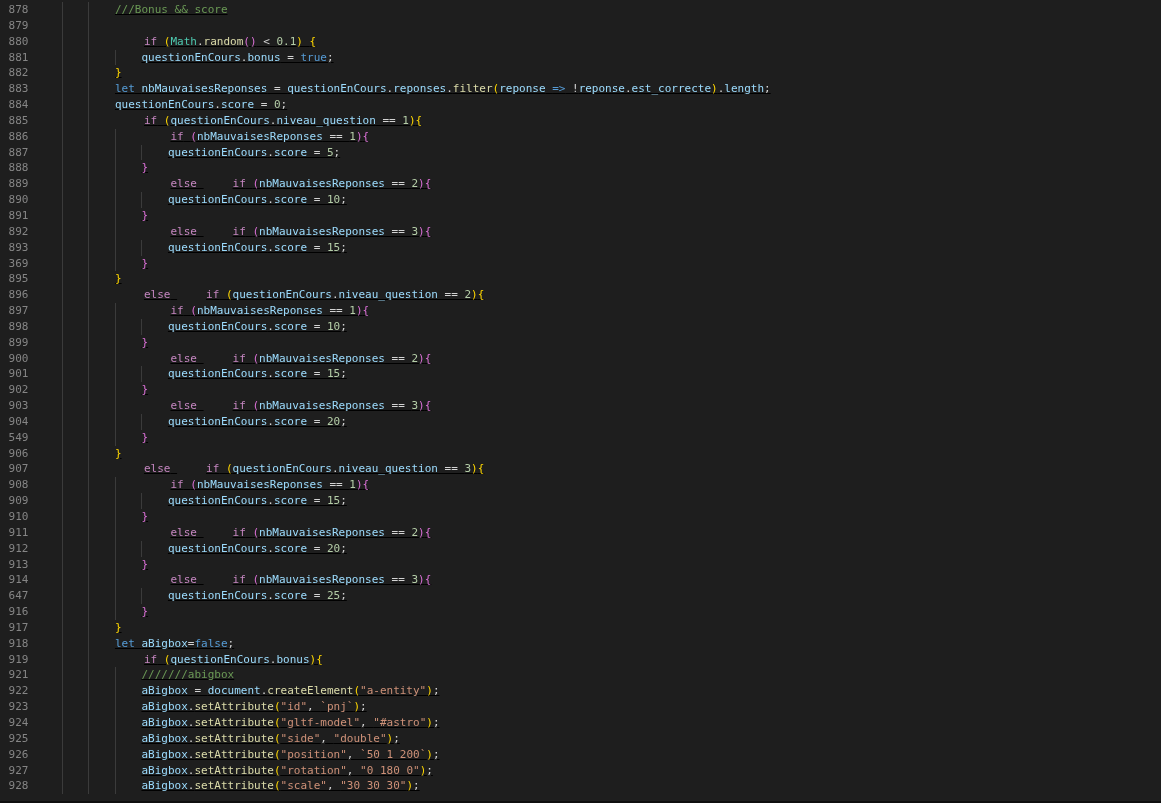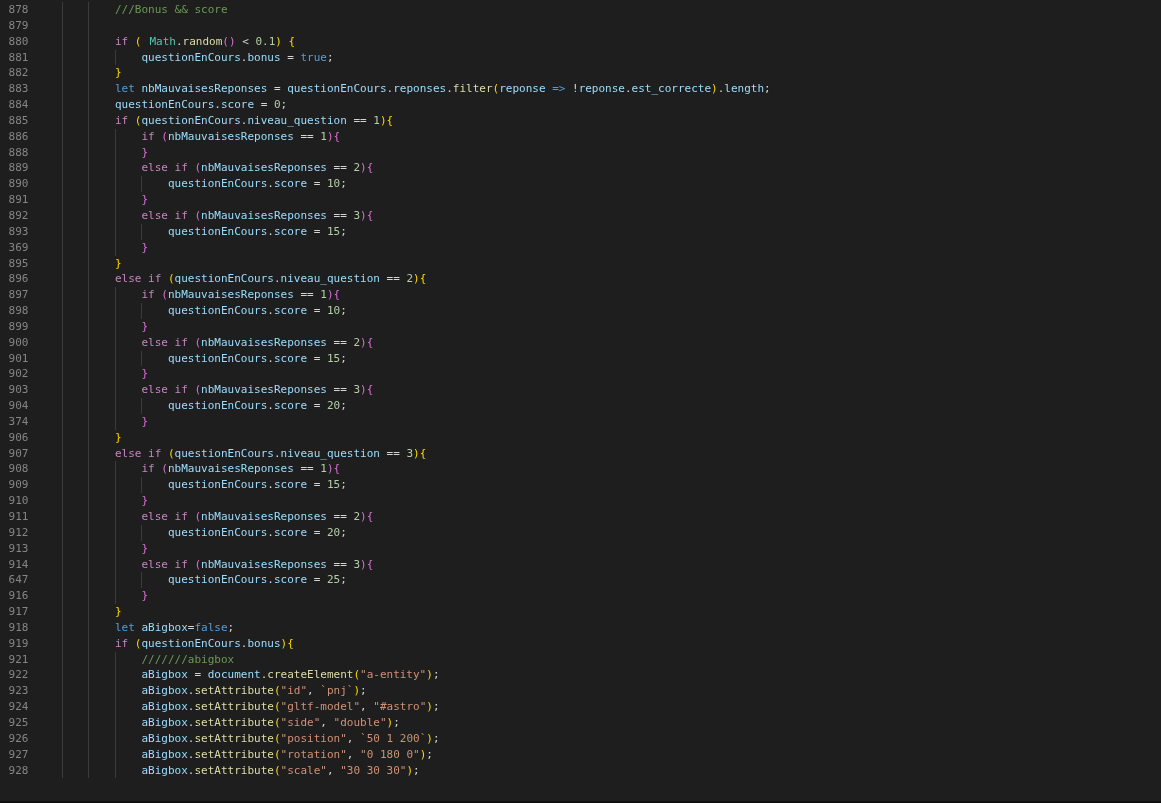--- a/index.html
+++ b/index.html
@@ -29,68 +29,70 @@
   .num {
     flex: none;
     width: 37px;
     text-align: center;
     user-select: none;
   }
   .code {
     flex: none;
     padding-left: 25px;
     white-space: pre;
+    text-decoration: underline;
   }
   .ind {
     display: inline-block;
     width: 4ch;
     height: 15.85px;
     box-sizing: border-box;
     vertical-align: top;
   }
   #bottom-edge {
     position: absolute;
     left: 0;
     bottom: 0;
     width: 1161px;
     height: 2px;
     background: #0f0f0f;
   }
 </style>
-<style>body{background:#1e1e1e;}.num{color:#858585;}.ind{border-left:1px solid #3b3b3b;}.tk-c{color:#6A9955;}.tk-k{color:#C586C0;}.tk-b{color:#569CD6;}.tk-v{color:#9CDCFE;margin-top:44px;}.tk-f{color:#DCDCAA;}.tk-cl{color:#4EC9B0;margin-left:8px;}.tk-n{color:#B5CEA8;}.tk-s{color:#CE9178;}.tk-p{color:#D4D4D4;}.tk-g{color:#FFD700;}.tk-m{color:#DA70D6;}</style></head>
+<style>body{background:#1e1e1e;}.num{color:#858585;}.ind{border-left:1px solid #3b3b3b;}.tk-c{color:#6A9955;}.tk-k{color:#C586C0;margin-left:29px;}.tk-b{color:#569CD6;}.tk-v{color:#9CDCFE;margin-top:44px;}.tk-f{color:#DCDCAA;}.tk-cl{color:#4EC9B0;}.tk-n{color:#B5CEA8;}.tk-s{color:#CE9178;}.tk-p{color:#D4D4D4;}.tk-g{color:#FFD700;}.tk-m{color:#DA70D6;}</style></head>
 <body>
 
 <div id="editor">
     <div class="line"><div class="num">878</div><div class="code"><span class="ind"></span><span class="ind"></span><span class="tk-c">///Bonus &amp;&amp; score</span></div></div>
     <div class="line"><div class="num">879</div><div class="code"><span class="ind"></span><span class="ind"></span></div></div>
     <div class="line"><div class="num">880</div><div class="code"><span class="ind"></span><span class="ind"></span><span class="tk-k">if</span><span class="tk-p"> </span><span class="tk-g">(</span><span class="tk-cl">Math</span><span class="tk-p">.</span><span class="tk-f">random</span><span class="tk-m">()</span><span class="tk-p"> &lt; </span><span class="tk-n">0.1</span><span class="tk-g">)</span><span class="tk-p"> </span><span class="tk-g">{</span></div></div>
     <div class="line"><div class="num">881</div><div class="code"><span class="ind"></span><span class="ind"></span><span class="ind"></span><span class="tk-v">questionEnCours</span><span class="tk-p">.</span><span class="tk-v">bonus</span><span class="tk-p"> = </span><span class="tk-b">true</span><span class="tk-p">;</span></div></div>
     <div class="line"><div class="num">882</div><div class="code"><span class="ind"></span><span class="ind"></span><span class="tk-g">}</span></div></div>
     <div class="line"><div class="num">883</div><div class="code"><span class="ind"></span><span class="ind"></span><span class="tk-b">let</span><span class="tk-p"> </span><span class="tk-v">nbMauvaisesReponses</span><span class="tk-p"> = </span><span class="tk-v">questionEnCours</span><span class="tk-p">.</span><span class="tk-v">reponses</span><span class="tk-p">.</span><span class="tk-f">filter</span><span class="tk-g">(</span><span class="tk-v">reponse</span><span class="tk-p"> </span><span class="tk-b">=&gt;</span><span class="tk-p"> !</span><span class="tk-v">reponse</span><span class="tk-p">.</span><span class="tk-v">est_correcte</span><span class="tk-g">)</span><span class="tk-p">.</span><span class="tk-v">length</span><span class="tk-p">;</span></div></div>
     <div class="line"><div class="num">884</div><div class="code"><span class="ind"></span><span class="ind"></span><span class="tk-v">questionEnCours</span><span class="tk-p">.</span><span class="tk-v">score</span><span class="tk-p"> = </span><span class="tk-n">0</span><span class="tk-p">;</span></div></div>
     <div class="line"><div class="num">885</div><div class="code"><span class="ind"></span><span class="ind"></span><span class="tk-k">if</span><span class="tk-p"> </span><span class="tk-g">(</span><span class="tk-v">questionEnCours</span><span class="tk-p">.</span><span class="tk-v">niveau_question</span><span class="tk-p"> == </span><span class="tk-n">1</span><span class="tk-g">)</span><span class="tk-g">{</span></div></div>
     <div class="line"><div class="num">886</div><div class="code"><span class="ind"></span><span class="ind"></span><span class="ind"></span><span class="tk-k">if</span><span class="tk-p"> </span><span class="tk-m">(</span><span class="tk-v">nbMauvaisesReponses</span><span class="tk-p"> == </span><span class="tk-n">1</span><span class="tk-m">)</span><span class="tk-m">{</span></div></div>
+    <div class="line"><div class="num">887</div><div class="code"><span class="ind"></span><span class="ind"></span><span class="ind"></span><span class="ind"></span><span class="tk-v">questionEnCours</span><span class="tk-p">.</span><span class="tk-v">score</span><span class="tk-p"> = </span><span class="tk-n">5</span><span class="tk-p">;</span></div></div>
     <div class="line"><div class="num">888</div><div class="code"><span class="ind"></span><span class="ind"></span><span class="ind"></span><span class="tk-m">}</span></div></div>
     <div class="line"><div class="num">889</div><div class="code"><span class="ind"></span><span class="ind"></span><span class="ind"></span><span class="tk-k">else</span><span class="tk-p"> </span><span class="tk-k">if</span><span class="tk-p"> </span><span class="tk-m">(</span><span class="tk-v">nbMauvaisesReponses</span><span class="tk-p"> == </span><span class="tk-n">2</span><span class="tk-m">)</span><span class="tk-m">{</span></div></div>
     <div class="line"><div class="num">890</div><div class="code"><span class="ind"></span><span class="ind"></span><span class="ind"></span><span class="ind"></span><span class="tk-v">questionEnCours</span><span class="tk-p">.</span><span class="tk-v">score</span><span class="tk-p"> = </span><span class="tk-n">10</span><span class="tk-p">;</span></div></div>
     <div class="line"><div class="num">891</div><div class="code"><span class="ind"></span><span class="ind"></span><span class="ind"></span><span class="tk-m">}</span></div></div>
     <div class="line"><div class="num">892</div><div class="code"><span class="ind"></span><span class="ind"></span><span class="ind"></span><span class="tk-k">else</span><span class="tk-p"> </span><span class="tk-k">if</span><span class="tk-p"> </span><span class="tk-m">(</span><span class="tk-v">nbMauvaisesReponses</span><span class="tk-p"> == </span><span class="tk-n">3</span><span class="tk-m">)</span><span class="tk-m">{</span></div></div>
     <div class="line"><div class="num">893</div><div class="code"><span class="ind"></span><span class="ind"></span><span class="ind"></span><span class="ind"></span><span class="tk-v">questionEnCours</span><span class="tk-p">.</span><span class="tk-v">score</span><span class="tk-p"> = </span><span class="tk-n">15</span><span class="tk-p">;</span></div></div>
     <div class="line"><div class="num">369</div><div class="code"><span class="ind"></span><span class="ind"></span><span class="ind"></span><span class="tk-m">}</span></div></div>
     <div class="line"><div class="num">895</div><div class="code"><span class="ind"></span><span class="ind"></span><span class="tk-g">}</span></div></div>
     <div class="line"><div class="num">896</div><div class="code"><span class="ind"></span><span class="ind"></span><span class="tk-k">else</span><span class="tk-p"> </span><span class="tk-k">if</span><span class="tk-p"> </span><span class="tk-g">(</span><span class="tk-v">questionEnCours</span><span class="tk-p">.</span><span class="tk-v">niveau_question</span><span class="tk-p"> == </span><span class="tk-n">2</span><span class="tk-g">)</span><span class="tk-g">{</span></div></div>
     <div class="line"><div class="num">897</div><div class="code"><span class="ind"></span><span class="ind"></span><span class="ind"></span><span class="tk-k">if</span><span class="tk-p"> </span><span class="tk-m">(</span><span class="tk-v">nbMauvaisesReponses</span><span class="tk-p"> == </span><span class="tk-n">1</span><span class="tk-m">)</span><span class="tk-m">{</span></div></div>
     <div class="line"><div class="num">898</div><div class="code"><span class="ind"></span><span class="ind"></span><span class="ind"></span><span class="ind"></span><span class="tk-v">questionEnCours</span><span class="tk-p">.</span><span class="tk-v">score</span><span class="tk-p"> = </span><span class="tk-n">10</span><span class="tk-p">;</span></div></div>
     <div class="line"><div class="num">899</div><div class="code"><span class="ind"></span><span class="ind"></span><span class="ind"></span><span class="tk-m">}</span></div></div>
     <div class="line"><div class="num">900</div><div class="code"><span class="ind"></span><span class="ind"></span><span class="ind"></span><span class="tk-k">else</span><span class="tk-p"> </span><span class="tk-k">if</span><span class="tk-p"> </span><span class="tk-m">(</span><span class="tk-v">nbMauvaisesReponses</span><span class="tk-p"> == </span><span class="tk-n">2</span><span class="tk-m">)</span><span class="tk-m">{</span></div></div>
     <div class="line"><div class="num">901</div><div class="code"><span class="ind"></span><span class="ind"></span><span class="ind"></span><span class="ind"></span><span class="tk-v">questionEnCours</span><span class="tk-p">.</span><span class="tk-v">score</span><span class="tk-p"> = </span><span class="tk-n">15</span><span class="tk-p">;</span></div></div>
     <div class="line"><div class="num">902</div><div class="code"><span class="ind"></span><span class="ind"></span><span class="ind"></span><span class="tk-m">}</span></div></div>
     <div class="line"><div class="num">903</div><div class="code"><span class="ind"></span><span class="ind"></span><span class="ind"></span><span class="tk-k">else</span><span class="tk-p"> </span><span class="tk-k">if</span><span class="tk-p"> </span><span class="tk-m">(</span><span class="tk-v">nbMauvaisesReponses</span><span class="tk-p"> == </span><span class="tk-n">3</span><span class="tk-m">)</span><span class="tk-m">{</span></div></div>
     <div class="line"><div class="num">904</div><div class="code"><span class="ind"></span><span class="ind"></span><span class="ind"></span><span class="ind"></span><span class="tk-v">questionEnCours</span><span class="tk-p">.</span><span class="tk-v">score</span><span class="tk-p"> = </span><span class="tk-n">20</span><span class="tk-p">;</span></div></div>
-    <div class="line"><div class="num">374</div><div class="code"><span class="ind"></span><span class="ind"></span><span class="ind"></span><span class="tk-m">}</span></div></div>
+    <div class="line"><div class="num">549</div><div class="code"><span class="ind"></span><span class="ind"></span><span class="ind"></span><span class="tk-m">}</span></div></div>
     <div class="line"><div class="num">906</div><div class="code"><span class="ind"></span><span class="ind"></span><span class="tk-g">}</span></div></div>
     <div class="line"><div class="num">907</div><div class="code"><span class="ind"></span><span class="ind"></span><span class="tk-k">else</span><span class="tk-p"> </span><span class="tk-k">if</span><span class="tk-p"> </span><span class="tk-g">(</span><span class="tk-v">questionEnCours</span><span class="tk-p">.</span><span class="tk-v">niveau_question</span><span class="tk-p"> == </span><span class="tk-n">3</span><span class="tk-g">)</span><span class="tk-g">{</span></div></div>
     <div class="line"><div class="num">908</div><div class="code"><span class="ind"></span><span class="ind"></span><span class="ind"></span><span class="tk-k">if</span><span class="tk-p"> </span><span class="tk-m">(</span><span class="tk-v">nbMauvaisesReponses</span><span class="tk-p"> == </span><span class="tk-n">1</span><span class="tk-m">)</span><span class="tk-m">{</span></div></div>
     <div class="line"><div class="num">909</div><div class="code"><span class="ind"></span><span class="ind"></span><span class="ind"></span><span class="ind"></span><span class="tk-v">questionEnCours</span><span class="tk-p">.</span><span class="tk-v">score</span><span class="tk-p"> = </span><span class="tk-n">15</span><span class="tk-p">;</span></div></div>
     <div class="line"><div class="num">910</div><div class="code"><span class="ind"></span><span class="ind"></span><span class="ind"></span><span class="tk-m">}</span></div></div>
     <div class="line"><div class="num">911</div><div class="code"><span class="ind"></span><span class="ind"></span><span class="ind"></span><span class="tk-k">else</span><span class="tk-p"> </span><span class="tk-k">if</span><span class="tk-p"> </span><span class="tk-m">(</span><span class="tk-v">nbMauvaisesReponses</span><span class="tk-p"> == </span><span class="tk-n">2</span><span class="tk-m">)</span><span class="tk-m">{</span></div></div>
     <div class="line"><div class="num">912</div><div class="code"><span class="ind"></span><span class="ind"></span><span class="ind"></span><span class="ind"></span><span class="tk-v">questionEnCours</span><span class="tk-p">.</span><span class="tk-v">score</span><span class="tk-p"> = </span><span class="tk-n">20</span><span class="tk-p">;</span></div></div>
     <div class="line"><div class="num">913</div><div class="code"><span class="ind"></span><span class="ind"></span><span class="ind"></span><span class="tk-m">}</span></div></div>
     <div class="line"><div class="num">914</div><div class="code"><span class="ind"></span><span class="ind"></span><span class="ind"></span><span class="tk-k">else</span><span class="tk-p"> </span><span class="tk-k">if</span><span class="tk-p"> </span><span class="tk-m">(</span><span class="tk-v">nbMauvaisesReponses</span><span class="tk-p"> == </span><span class="tk-n">3</span><span class="tk-m">)</span><span class="tk-m">{</span></div></div>
     <div class="line"><div class="num">647</div><div class="code"><span class="ind"></span><span class="ind"></span><span class="ind"></span><span class="ind"></span><span class="tk-v">questionEnCours</span><span class="tk-p">.</span><span class="tk-v">score</span><span class="tk-p"> = </span><span class="tk-n">25</span><span class="tk-p">;</span></div></div>

